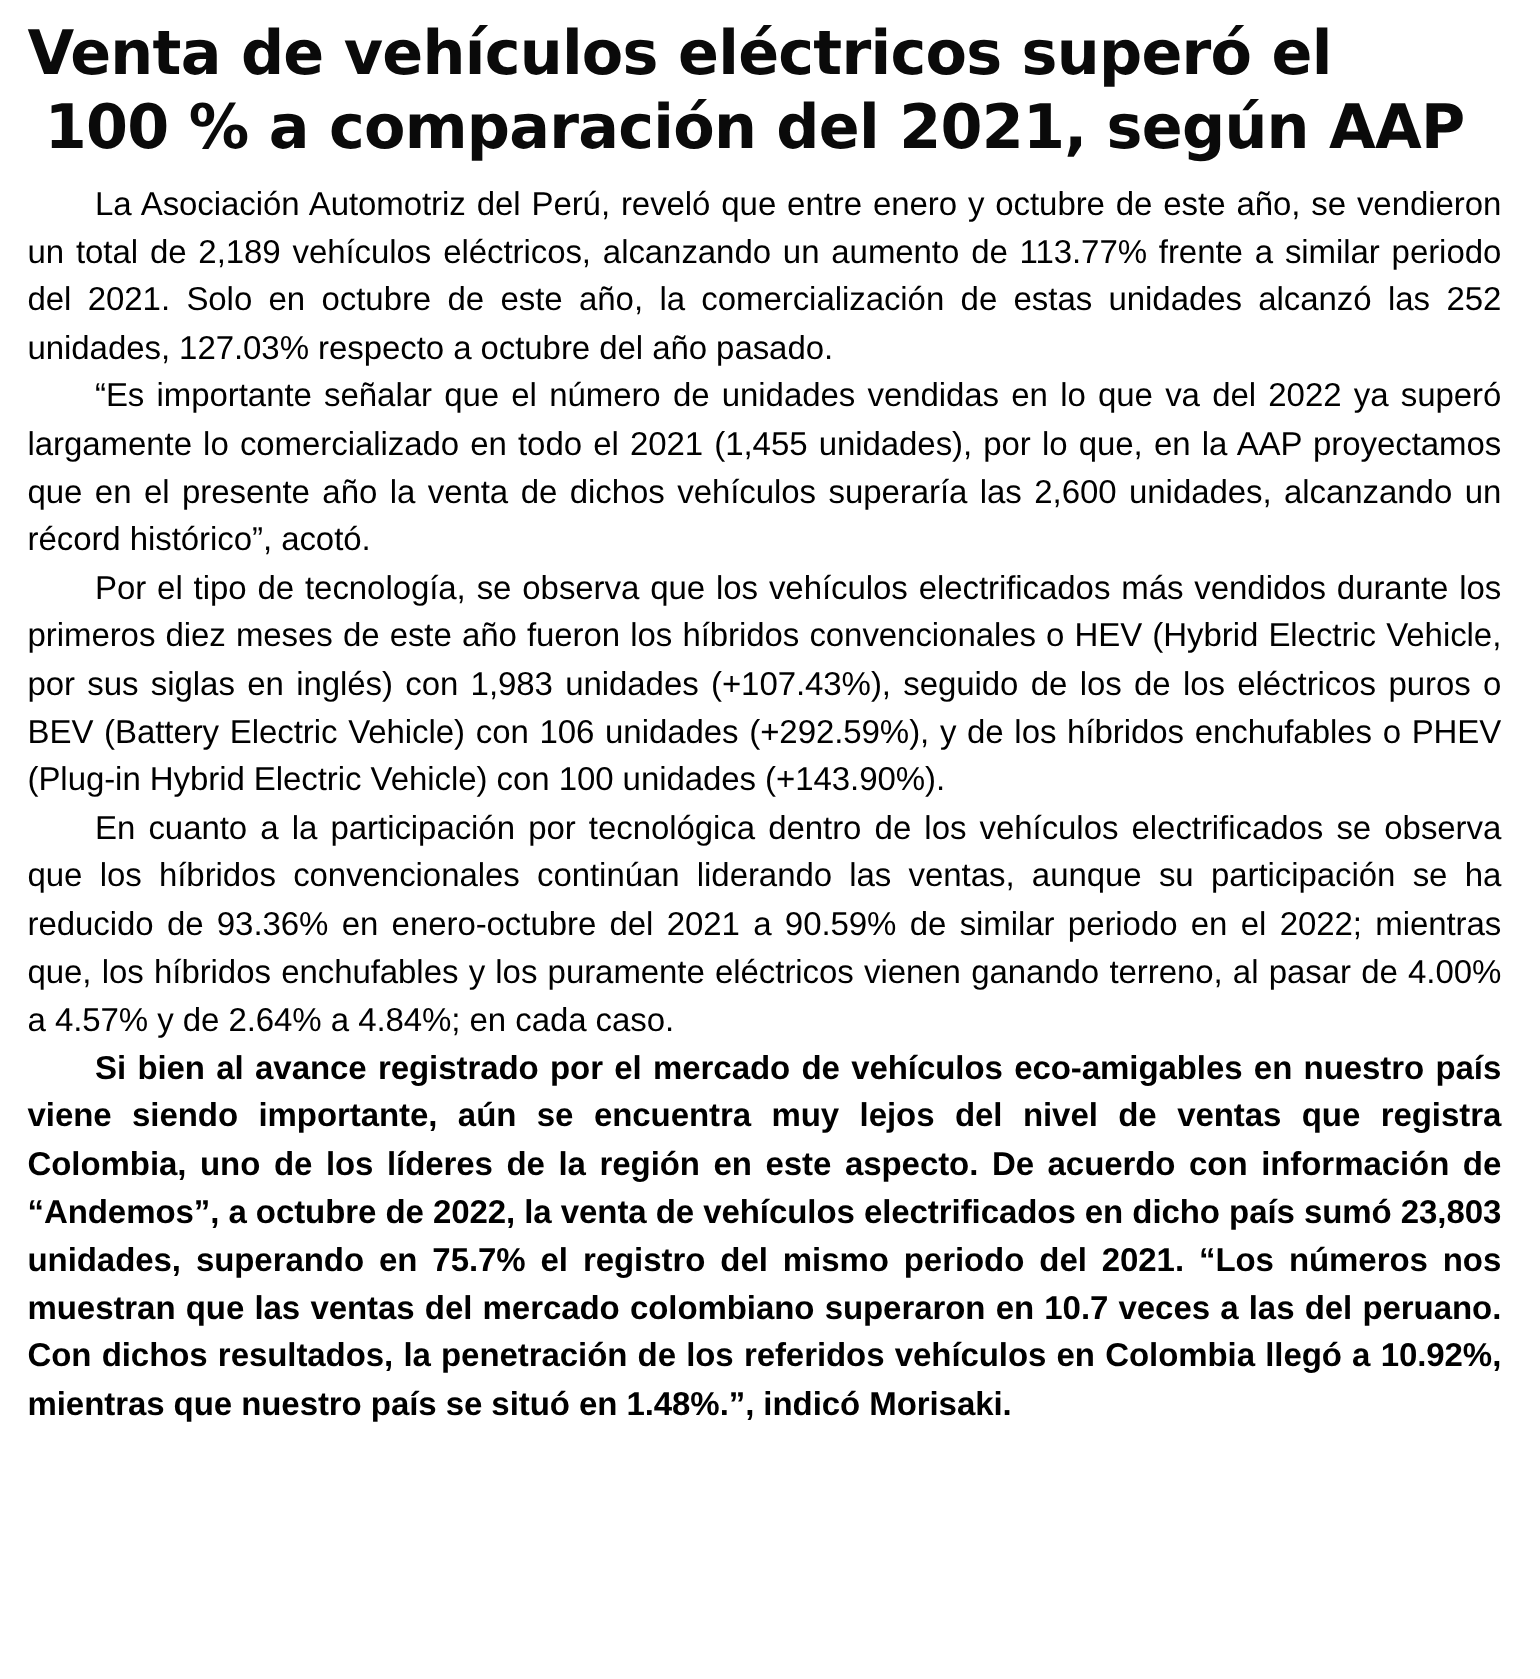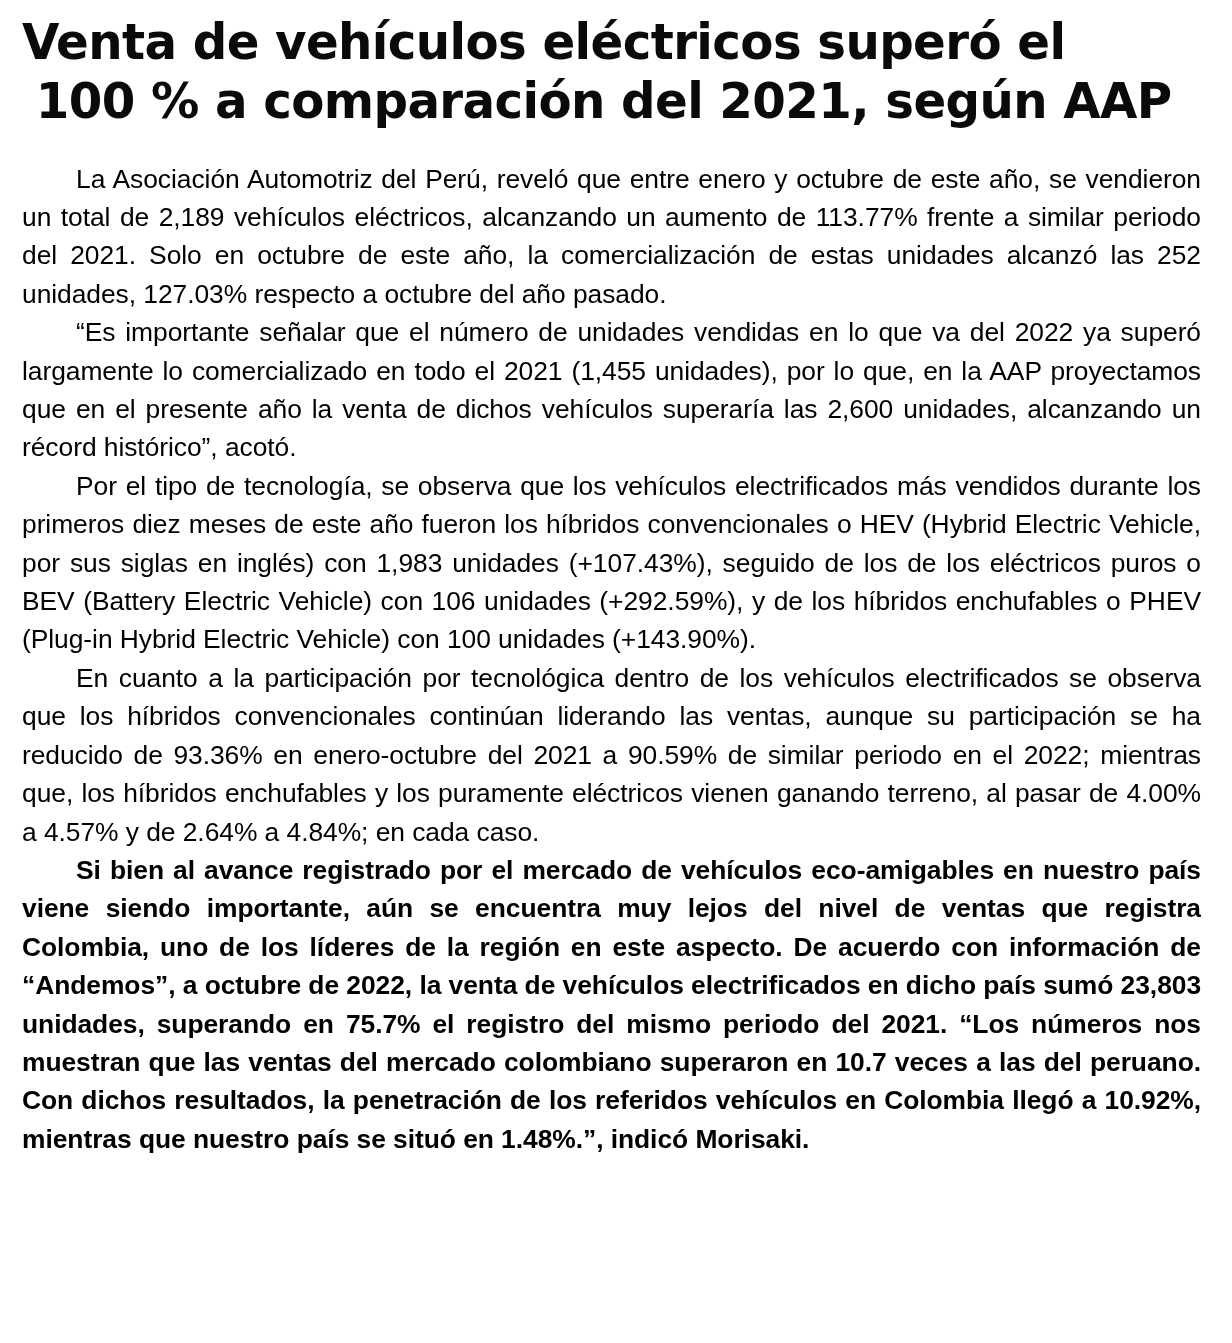--- a/index.html
+++ b/index.html
@@ -33,21 +33,21 @@
   .headline .line {
     display: block;
     white-space: nowrap;
     transform: scaleX(0.985);
     transform-origin: left center;
   }
   .headline .line.l2 {
     padding-left: 14px;
   }
   .article {
-    margin-top: 28px;
+    margin-top: 12px;
   }
   .para {
     font-family: "Liberation Sans", sans-serif;
     font-size: 26.4px;
     line-height: 1.455;
     text-align: justify;
     text-justify: inter-word;
     margin: 0;
     color: #000000;
     letter-spacing: -0.05px;

